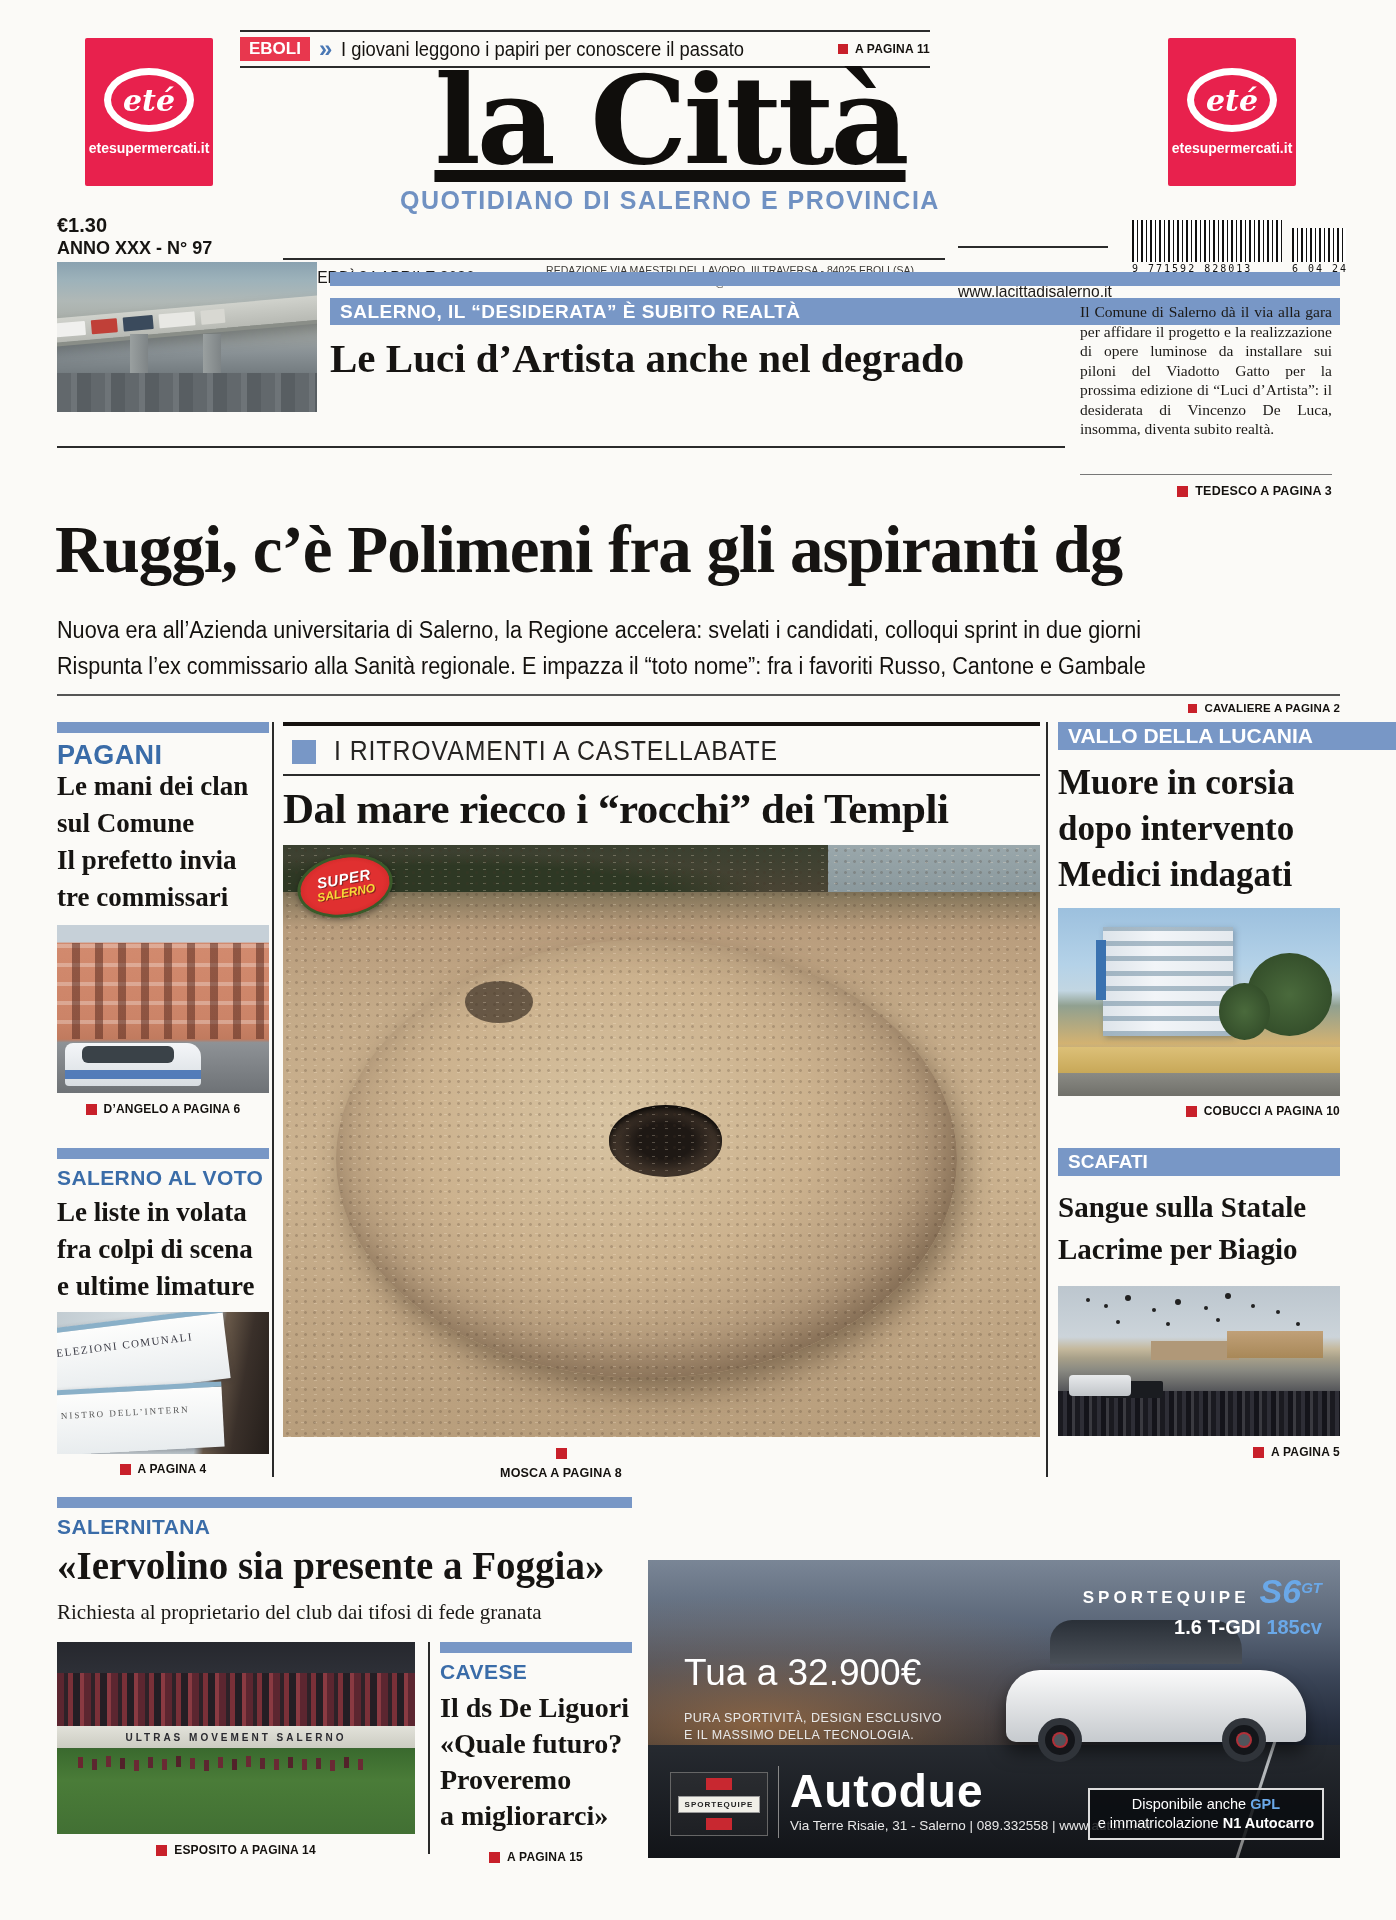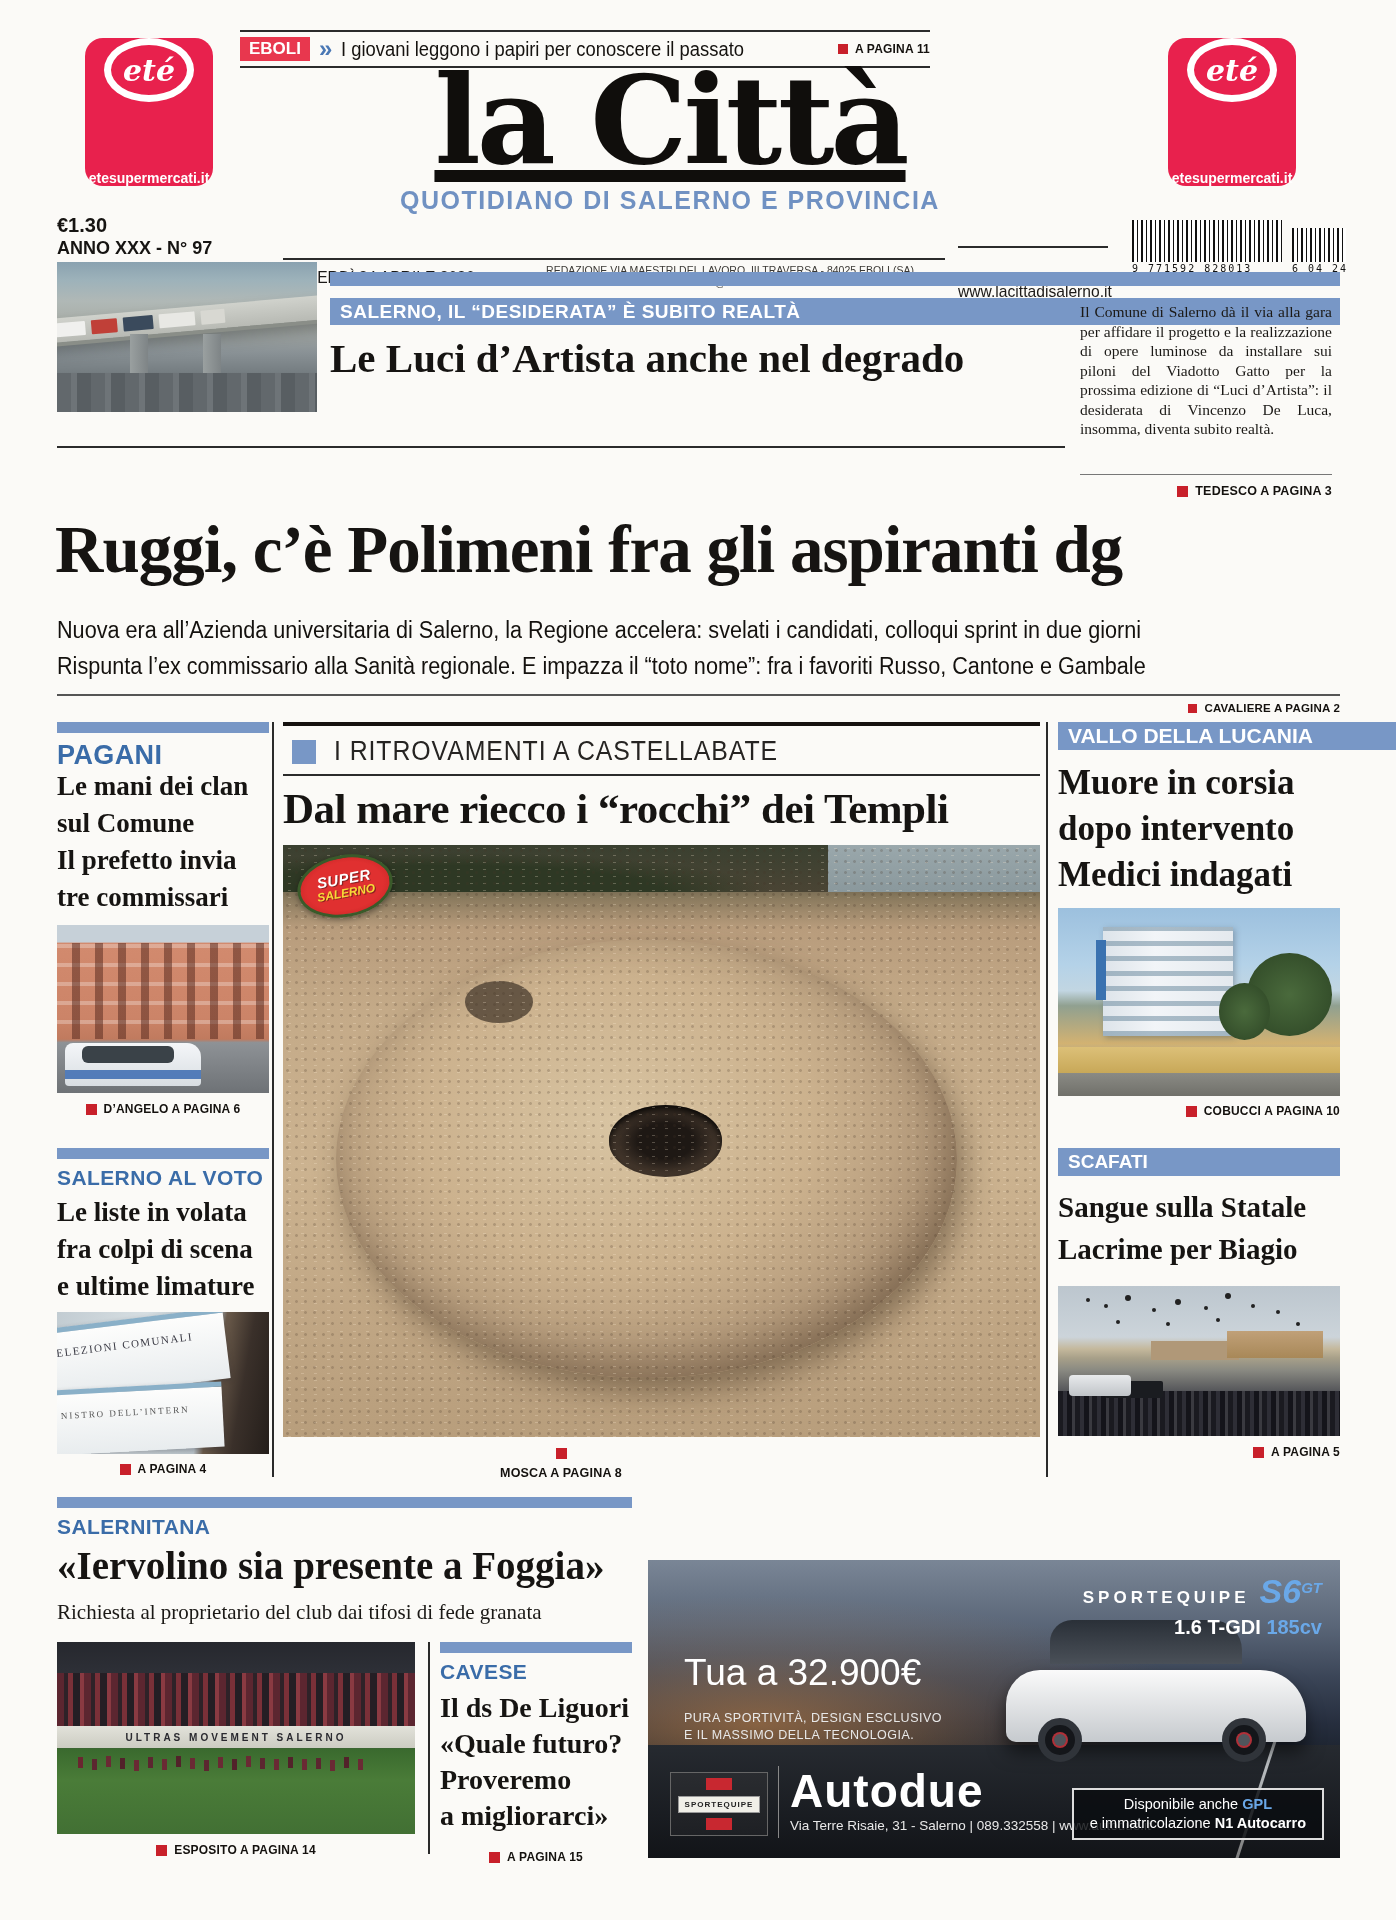--- a/index.html
+++ b/index.html
@@ -14,21 +14,21 @@
   .hl div{white-space:nowrap;}
   .cond{display:inline-block;transform:scaleX(.92);transform-origin:0 50%;white-space:nowrap;}
   .rule{background:#2b2b2b;}
   .band{background:var(--blue);}
   .bandlg{background:var(--blue);color:#fff;font-weight:bold;display:flex;align-items:center;padding:0 10px;white-space:nowrap;}
   .kick{color:var(--kblue);font-weight:bold;letter-spacing:.4px;white-space:nowrap;}
   .ref{display:flex;align-items:center;gap:7px;font-weight:bold;font-size:12.5px;color:#14110e;letter-spacing:.2px;white-space:nowrap;}
   .sq{width:11px;height:11px;background:var(--red);flex:0 0 auto;display:inline-block;}
   .photo{position:absolute;overflow:hidden;}
   
-  .etelogo{width:128px;height:148px;background:var(--brand);border-radius:18px;display:flex;flex-direction:column;align-items:center;justify-content:space-between;gap:8px;}
+  .etelogo{width:128px;height:148px;background:var(--brand);border-radius:2px;display:flex;flex-direction:column;align-items:center;justify-content:center;gap:8px;}
   .ete-oval{width:90px;height:64px;border:7px solid #fff;border-radius:50%;display:flex;align-items:center;justify-content:center;}
   .ete-oval span{color:#fff;font-family:"DejaVu Serif",serif;font-style:italic;font-weight:bold;font-size:30px;}
   .ete-site{color:#fff;font-weight:bold;font-size:14px;}
   
   .bars{background:repeating-linear-gradient(90deg,#111 0 2px,#fff 2px 5px,#111 5px 6px,#fff 6px 9px);}
   .bc-digits{font-family:"DejaVu Sans Mono",monospace;font-size:10px;letter-spacing:2px;color:#111;margin-top:1px;}
   
   .ph-viaduct{background:linear-gradient(180deg,#8aa2b0 0%,#9db2ba 12%,#b0b8b6 26%,#a8aca6 42%,#8a9296 60%,#6e767a 78%,#5a6266 100%);}
   .v-deck{position:absolute;left:-6%;top:30%;width:112%;height:16%;background:linear-gradient(#d0d2cc,#b8bab4);transform:rotate(-5deg);box-shadow:0 4px 0 #8a8e88,0 10px 14px rgba(40,44,48,.4);display:flex;align-items:center;gap:6px;padding:0 10px;}
   .v-deck i{display:block;height:55%;border-radius:1px;}
@@ -103,21 +103,21 @@
   .ad-price{position:absolute;left:36px;top:92px;font-size:37px;color:#fff;}
   .ad-tag{position:absolute;left:36px;top:150px;color:#e8e8e8;font-size:12.5px;letter-spacing:.5px;line-height:17px;}
   .ad-logo{position:absolute;left:22px;top:212px;width:98px;height:64px;background:linear-gradient(#2a2c30,#1e2024);border:1px solid #666;display:flex;align-items:center;justify-content:center;}
   .ad-logo::before,.ad-logo::after{content:"";position:absolute;left:50%;width:26px;height:12px;background:#c82830;transform:translateX(-50%);}
   .ad-logo::before{top:5px;}
   .ad-logo::after{bottom:5px;}
   .ad-logo span{background:#f0efe8;color:#222;font-size:8px;font-weight:bold;letter-spacing:1px;padding:3px 6px;border:1px solid #999;z-index:1;}
   .ad-divider{position:absolute;left:130px;top:206px;width:1px;height:72px;background:#888;}
   .ad-dealer{position:absolute;left:142px;top:204px;font-size:46px;color:#fff;font-weight:bold;letter-spacing:1px;}
   .ad-addr{position:absolute;left:142px;top:258px;font-size:13.5px;color:#e8e8e8;}
-  .ad-note{position:absolute;right:16px;top:228px;border:2px solid #ddd;background:rgba(10,12,16,.82);padding:5px 16px;color:#fff;font-size:14.5px;text-align:center;line-height:19px;}
+  .ad-note{position:absolute;right:16px;top:228px;border:2px solid #ddd;background:rgba(10,12,16,.82);padding:5px 8px;color:#fff;font-size:14.5px;text-align:center;line-height:19px;}
   .ad-note b{font-weight:bold;}
 </style>
 </head>
 <body>
 
 <div class="page">
 
   <div class="abs" style="left:240px;top:30px;width:690px;">
     <div class="rule" style="height:2px;"></div>
     <div style="display:flex;align-items:center;gap:9px;padding:5px 0;">

